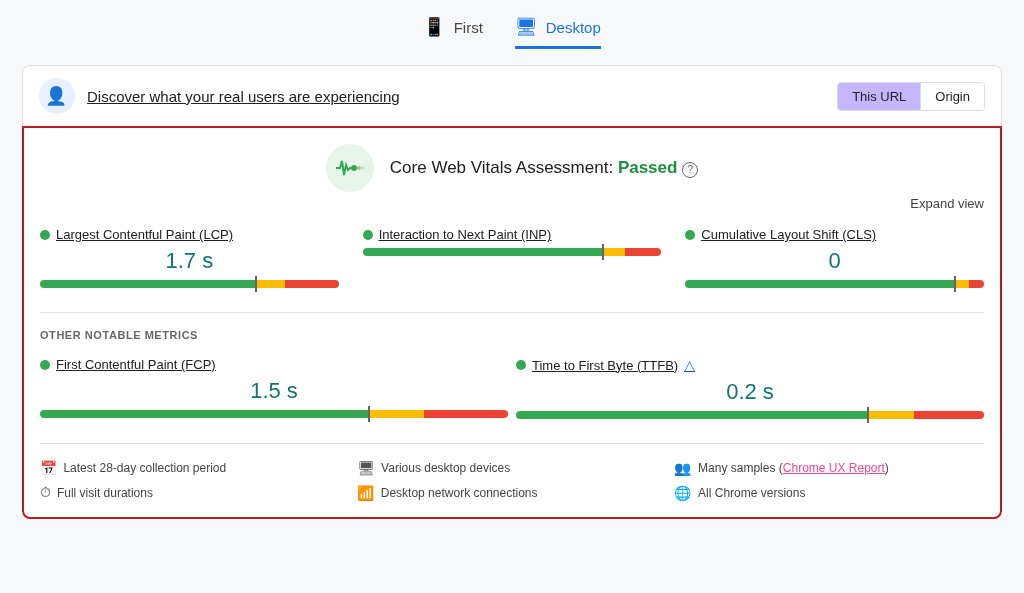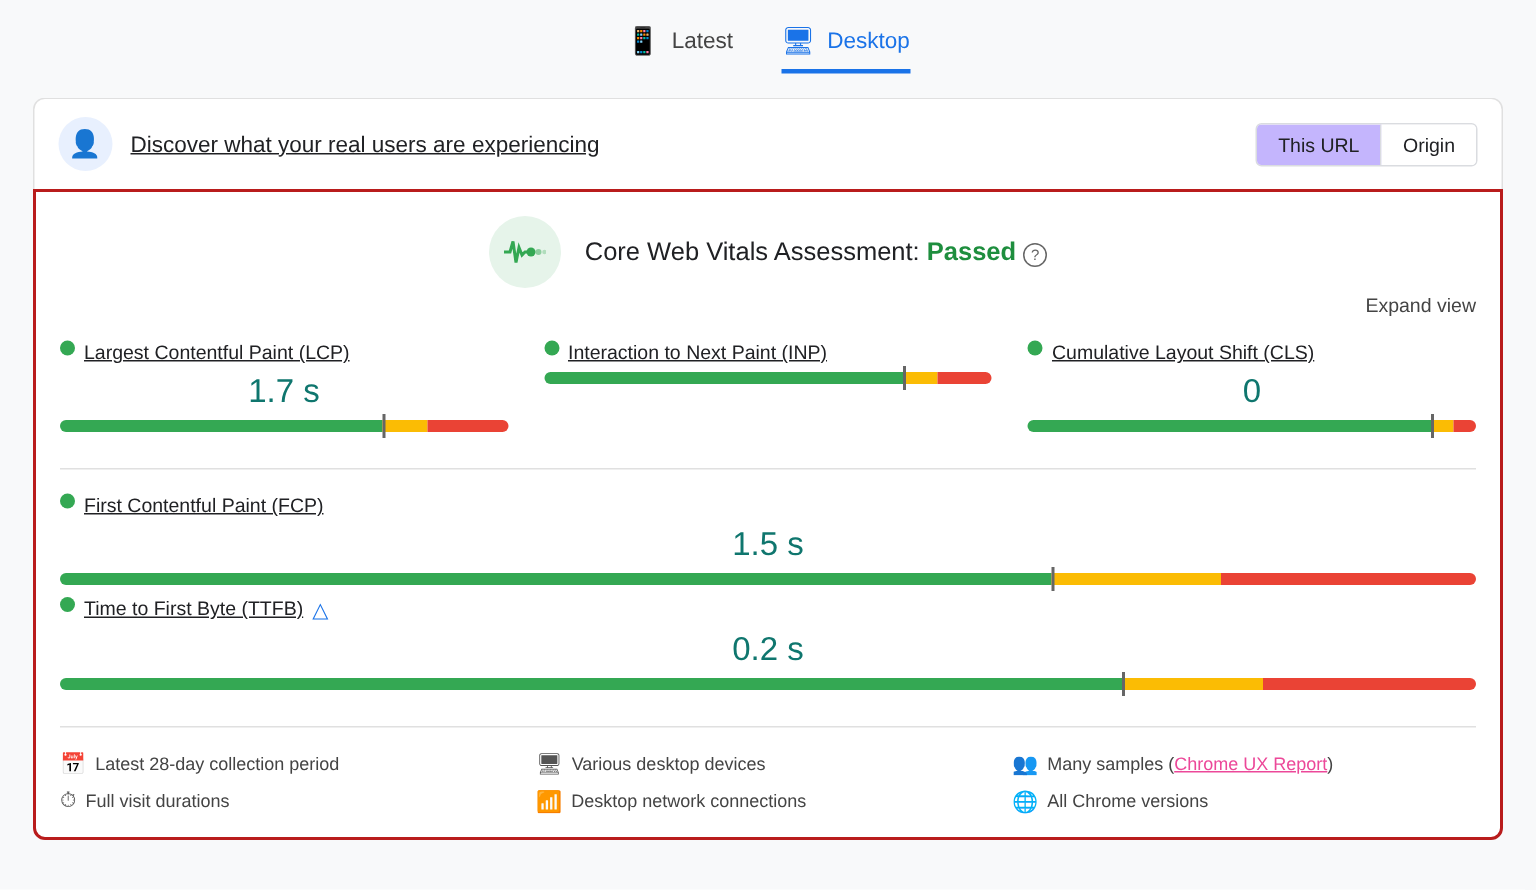--- a/index.html
+++ b/index.html
@@ -157,23 +157,25 @@
       grid-template-columns: 1fr 1fr 1fr;
       gap: 24px;
       margin-bottom: 24px;
     }
     .metric-item {
       display: flex;
       flex-direction: column;
     }
     .metric-label {
       display: flex;
+      align-items: center;
       gap: 6px;
       font-size: 13px;
       margin-bottom: 6px;
+      text-decoration: underline;
     }
     .metric-label a {
       color: #202124;
       text-decoration: underline;
       cursor: pointer;
     }
     .dot {
       width: 10px;
       height: 10px;
       border-radius: 50%;
@@ -226,21 +228,21 @@
       font-size: 11px;
       color: #666;
       font-weight: 600;
       letter-spacing: 0.05em;
       margin-bottom: 16px;
       text-transform: uppercase;
     }
 
     .metrics-grid-2 {
       display: grid;
-      grid-template-columns: 1fr;
+      grid-template-columns: 1fr 1fr;
       gap: 8px;
       margin-bottom: 24px;
     }
     .exp-icon {
       color: #1a73e8;
       font-size: 14px;
     }
 
     
     .info-footer {
@@ -266,21 +268,21 @@
       font-size: 14px;
       color: #555;
     }
   </style>
 </head>
 <body>
 
 <div class="tab-bar">
   <div class="tab">
     <span class="tab-icon">📱</span>
-    <span>Latest</span>
+    <span>First</span>
   </div>
   <div class="tab active">
     <span class="tab-icon">🖥</span>
     <span>Desktop</span>
   </div>
 </div>
 
 <div class="header-bar">
   <div class="header-left">
     <div class="avatar-icon">👤</div>
@@ -354,20 +356,21 @@
       <div class="progress-bar-container">
         <div class="bar-green" style="width:90%"></div>
         <div class="bar-orange" style="width:5%"></div>
         <div class="bar-red" style="width:5%"></div>
         <div class="bar-indicator" style="left:90%"></div>
       </div>
     </div>
   </div>
 
   <hr class="section-divider">
+  <div class="other-metrics-label">OTHER NOTABLE METRICS</div>
 
   <div class="metrics-grid-2" id="other-metrics">
 
     <div class="metric-item">
       <div class="metric-label">
         <span class="dot dot-green"></span>
         <a>First Contentful Paint (FCP)</a>
 
       </div>
       <div class="metric-value">1.5 s</div>

